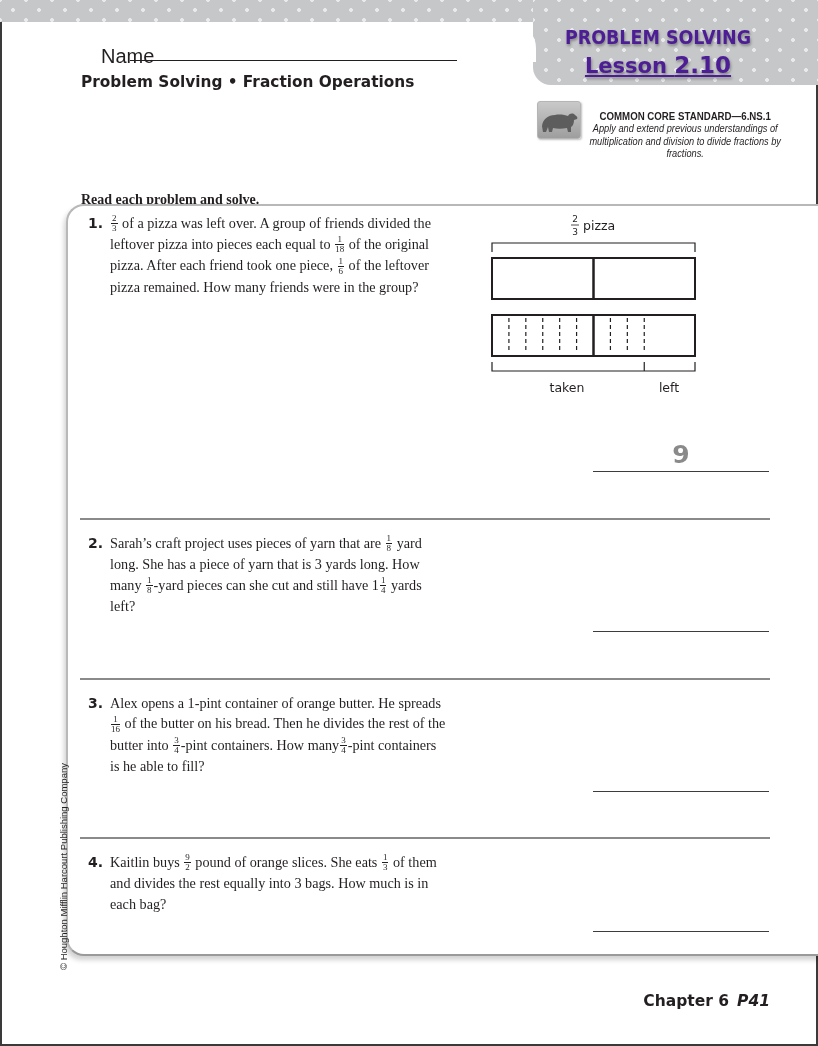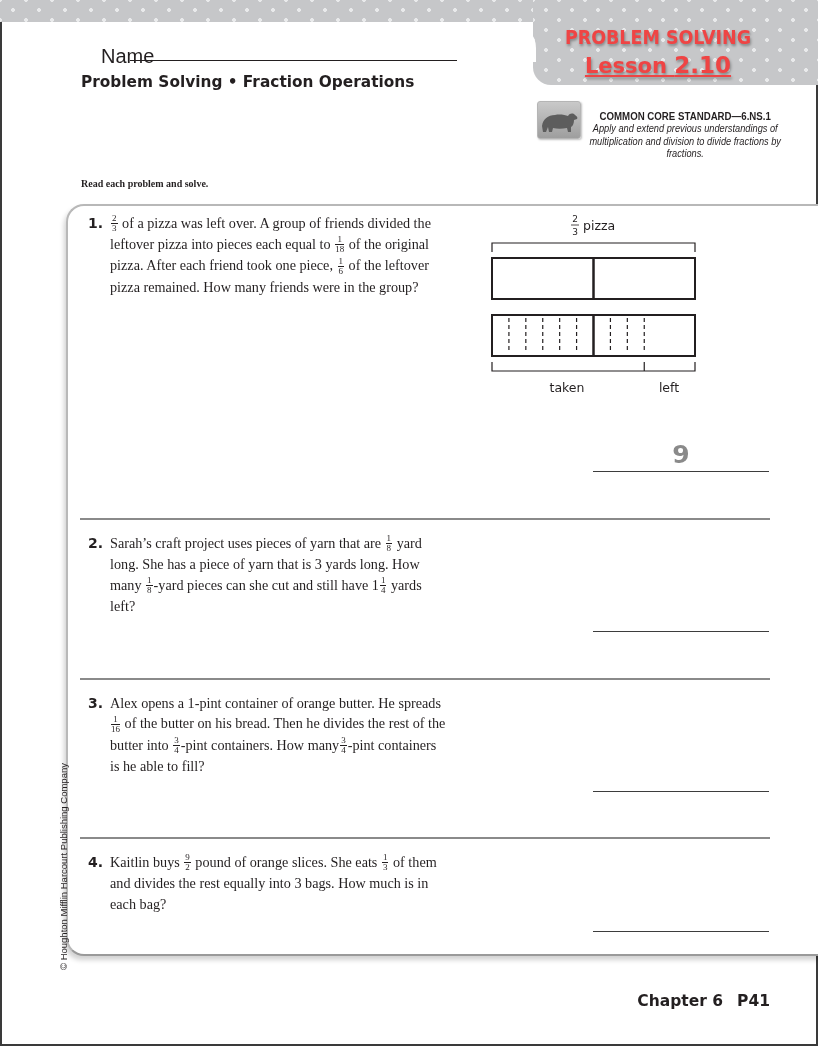--- a/index.html
+++ b/index.html
@@ -24,21 +24,21 @@
   .lesson-tab {
     position: absolute; left: 533px; top: 0; width: 285px; height: 85px;
     border-bottom-left-radius: 18px;
   }
   .white-panel-corner {
     position: absolute; left: 500px; top: 22px; width: 36px; height: 40px;
     background: #fff; border-top-right-radius: 26px;
   }
   .lesson-title {
     position: absolute; left: 533px; top: 24px; width: 250px; text-align: center;
-    font-family: "DejaVu Sans", sans-serif; font-weight: bold; color: #ef4444;
+    font-family: "DejaVu Sans", sans-serif; font-weight: bold; color: #4c1d95;
     text-shadow: 1px 2px 3px rgba(0,0,0,0.35);
   }
   .lesson-title .l1 { font-size: 19px; letter-spacing: 0px; line-height: 26px; transform: scaleX(0.92); display:block; }
   .lesson-title .l2 { font-size: 21px; line-height: 30px; display:block;text-decoration:underline; }
   .lesson-title .l2 .num { font-size: 23px; }
 
   .name-row { position: absolute; left: 81px; top: 45px; font-family: "Liberation Sans", sans-serif; font-size: 20px; margin-left: 20px; }
   .name-line { position: absolute; left: 130px; top: 60px; width: 327px; border-bottom: 1.5px solid #231f20; }
   .page-title {
     position: absolute; left: 81px; top: 72px;
@@ -48,21 +48,21 @@
 
   .bear-icon {
     position: absolute; left: 537px; top: 101px; width: 42px; height: 36px;
     background: linear-gradient(#c9c9c9, #9e9e9e); border: 1px solid #b5b5b5; border-radius: 3px;
     box-shadow: 1px 1px 2px rgba(0,0,0,0.25);
   }
   .standard { position: absolute; left: 584px; top: 110px; width: 230px; font-family: "Liberation Sans", sans-serif; text-align: center; }
   .standard .code { font-weight: bold; font-size: 11px; transform: scaleX(0.88); transform-origin: left; white-space: nowrap; }
   .standard .desc { font-style: italic; font-size: 10.5px; line-height: 12.5px; transform: scaleX(0.88); transform-origin: left; width: 230px; }
 
-  .instructions { position: absolute; left: 81px; top: 178px; font-weight: bold; font-size: 10px; }
+  .instructions { position: absolute; left: 81px; top: 192px; font-weight: bold; font-size: 14px; }
 
   .card {
     position: absolute; left: 66px; top: 204px; width: 780px; height: 748px;
     border-top: 2px solid #b8b8b8; border-left: 2px solid #b8b8b8;
     border-top-left-radius: 18px; border-bottom-left-radius: 18px;
     border-bottom: 2px solid #9a9a9a;
     box-shadow: -2px 4px 5px rgba(0,0,0,0.18);
     background: #fff;
   }
   .divider { position: absolute; left: 80px; width: 690px; border-top: 2px solid #8a8a8a; }
@@ -78,21 +78,21 @@
   .answer-value { position: absolute; left: 593px; top: 440px; width: 176px; text-align: center; font-family: "DejaVu Sans", sans-serif; font-weight: bold; font-size: 25px; color: #8a8a8a; }
 
   .diagram { position: absolute; left: 480px; top: 205px; width: 230px; height: 195px; }
   .diagram text { font-family: "DejaVu Sans", sans-serif; fill: #231f20; }
 
   .copyright {
     position: absolute; left: 58px; top: 970px; transform: rotate(-90deg); transform-origin: left top;
     font-family: "Liberation Sans", sans-serif; font-size: 9.5px; white-space: nowrap; color: #231f20;
   }
   .footer { position: absolute; right: 48px; top: 992px; font-family: "DejaVu Sans", sans-serif; font-weight: bold; font-size: 15.5px; }
-  .footer span + span { margin-left: 14px; }
+  .footer span + span { margin-left: 8px; font-style: italic; }
 </style>
 </head>
 <body>
 
 <div class="frame"></div>
 
 <div class="top-stripe dots"></div>
 <div class="lesson-tab dots"></div>
 <div class="white-panel-corner"></div>
 

